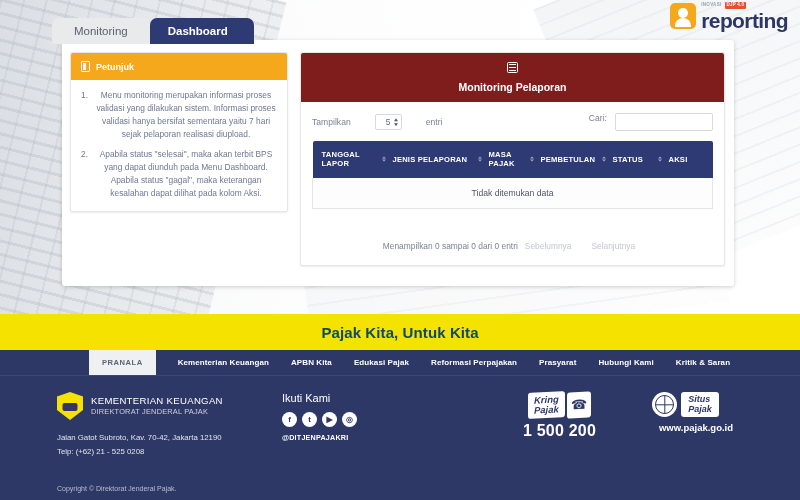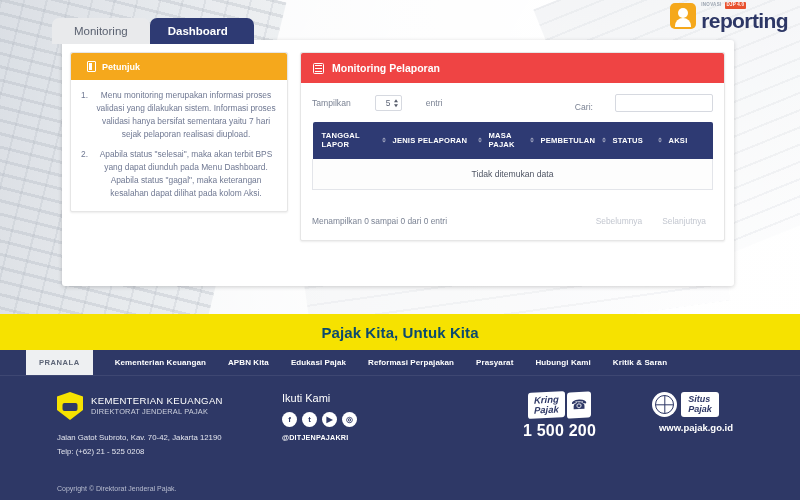--- a/index.html
+++ b/index.html
@@ -107,21 +107,21 @@
   }
 
   
   .petunjuk {
     position: absolute; left: 8px; top: 12px; width: 218px;
     background: #fff; border: 1px solid #e6e6e6; border-radius: 2px;
     box-shadow: 0 1px 2px rgba(0,0,0,.08);
   }
   .petunjuk-head {
     background: #f5a81c; color: #ffffff; font-size: 9px; font-weight: 600;
-    padding: 8px 16px; display: flex; align-items: center; gap: 6px;
+    padding: 8px 10px; display: flex; align-items: center; gap: 6px;
     border-radius: 2px 2px 0 0;
   }
   .pet-icon {
     width: 9px; height: 11px; flex: none;
     border: 1.2px solid #ffffff; border-radius: 1px;
     position: relative;
   }
   .pet-icon::after {
     content: ""; position: absolute; left: 1px; top: 1px;
     width: 2.5px; height: 6.5px; background: #ffffff;
@@ -138,23 +138,24 @@
   }
   .petunjuk-body li:last-child { margin-bottom: 0; }
 
   
   .monitor {
     position: absolute; left: 238px; top: 12px; width: 425px;
     background: #ffffff; border: 1px solid #e6e6e6; border-radius: 2px;
     box-shadow: 0 1px 2px rgba(0,0,0,.08);
   }
   .monitor-head {
-    background: #ef4444; color: #ffffff; font-size: 10.5px; font-weight: 600;
+    background: #7f1d1d; color: #ffffff; font-size: 10.5px; font-weight: 600;
     padding: 9px 12px; display: flex; align-items: center; gap: 8px;
     border-radius: 2px 2px 0 0;
+    flex-direction: column;
   }
   .mon-icon {
     width: 11px; height: 11px; flex: none; border-radius: 1.5px;
     border: 1.4px solid #ffffff; position: relative;
   }
   .mon-icon::after {
     content: ""; position: absolute; left: 1.3px; top: 1.3px; right: 1.3px;
     height: 1.2px; background: #fff;
     box-shadow: 0 3px 0 #fff, 0 6px 0 #fff;
   }
@@ -174,21 +175,21 @@
     position: absolute; right: 2.5px; top: 50%; transform: translateY(-50%);
     display: flex; flex-direction: column; gap: 1.5px;
   }
   .spin i {
     width: 0; height: 0; border-left: 2.5px solid transparent;
     border-right: 2.5px solid transparent; display: block;
   }
   .spin i.up { border-bottom: 3px solid #555b69; }
   .spin i.dn { border-top: 3px solid #555b69; }
 
-  .search-wrap { display: flex; align-items: flex-end; gap: 22px; font-size: 8.6px; color: #7b8394; }
+  .search-wrap { display: flex; align-items: flex-start; gap: 8px; font-size: 8.6px; color: #7b8394; }
   .search-input {
     width: 98px; height: 18px; border: 1px solid #d6d9e0; border-radius: 2px;
     background: #fff; font-size: 8.5px; padding: 0 4px;
     font-family: "Liberation Sans", sans-serif; color: #444;
   }
 
   .data-table { width: 100%; border-collapse: collapse; }
   .data-table thead th {
     background: #2e3a73; color: #ffffff; font-size: 7.6px; font-weight: 700;
     padding: 9px 4px; text-align: left; letter-spacing: .2px;
@@ -206,22 +207,22 @@
   .data-table thead th .sort i.dn { border-top: 2.8px solid #ffffff; }
   .data-table thead th:first-child { padding-left: 9px; border-radius: 2px 0 0 0; }
   .data-table thead th:last-child { padding-right: 9px; border-radius: 0 2px 0 0; }
   .empty-row td {
     text-align: center; font-size: 8.6px; color: #4f5564;
     padding: 10px 4px; border: 1px solid #e3e5ea; border-top: none;
     background: #fdfdfd;
   }
 
   .table-footer {
-    display: flex; justify-content: space-between; align-items: center;
-    margin-top: 22px;
+    display: flex; justify-content: center; align-items: center;
+    margin-top: 28px;
   }
   .info-text { font-size: 8.4px; color: #7b8394; }
   .pager { display: flex; gap: 6px; }
   .pager span {
     font-size: 8.4px; color: #c3c7d0; padding: 3px 6px;
     border: 1px solid transparent; border-radius: 2px;
   }
 
   
   .yellow-band {
@@ -231,21 +232,21 @@
   .yellow-band .slogan {
     font-size: 15px; font-weight: 700; color: #0c4a6e; letter-spacing: .1px;
   }
 
   
   .footer {
     position: absolute; left: 0; top: 350px; width: 800px; height: 150px;
     background: #2e3866;
   }
   .footer-nav {
-    display: flex; align-items: stretch; height: 26px; padding-left: 26px;
+    display: flex; align-items: stretch; height: 26px; padding-left: 89px;
     border-bottom: 1px solid rgba(255,255,255,.08);
   }
   .nav-tab {
     background: #eef0f2; color: #5d6577; font-size: 7.6px; font-weight: 600;
     display: flex; align-items: center; padding: 0 13px; letter-spacing: .5px;
   }
   .nav-links { display: flex; align-items: center; gap: 22px; padding-left: 22px; }
   .nav-links a {
     color: #ffffff; font-size: 8px; font-weight: 700; text-decoration: none;
     letter-spacing: .1px;

